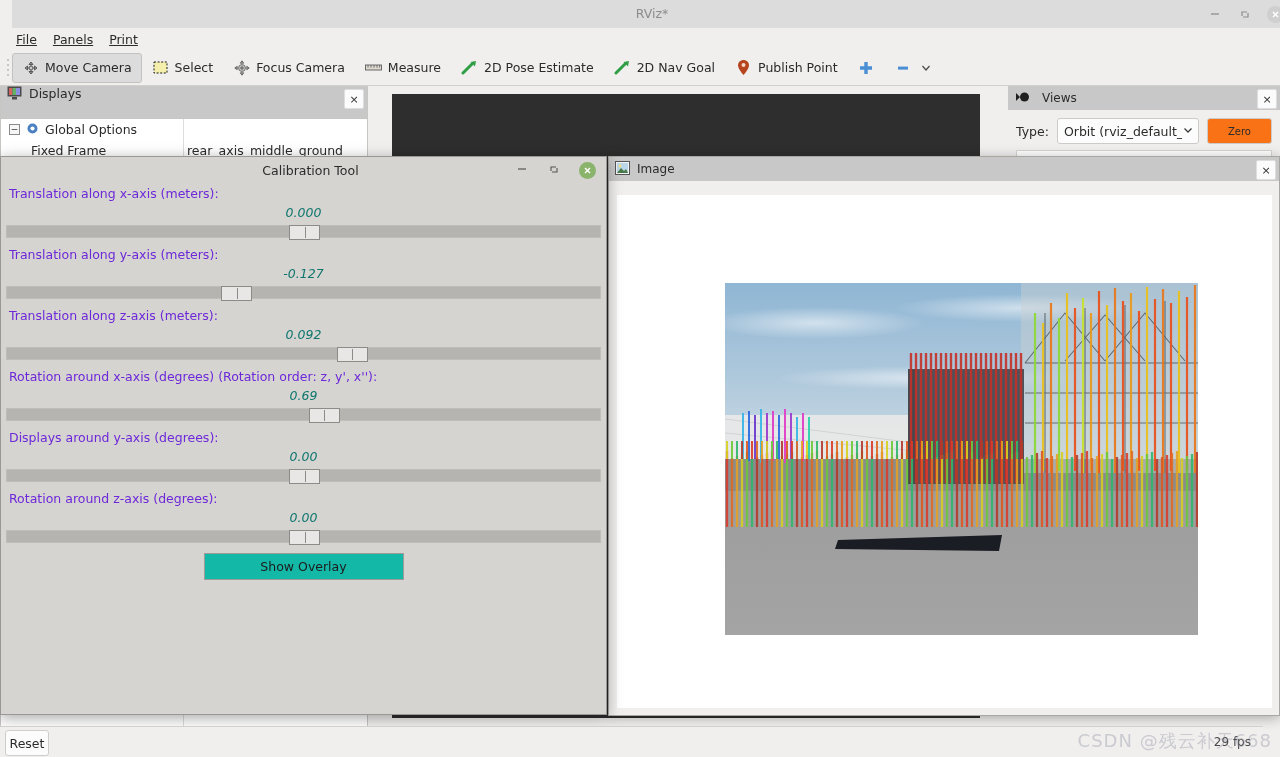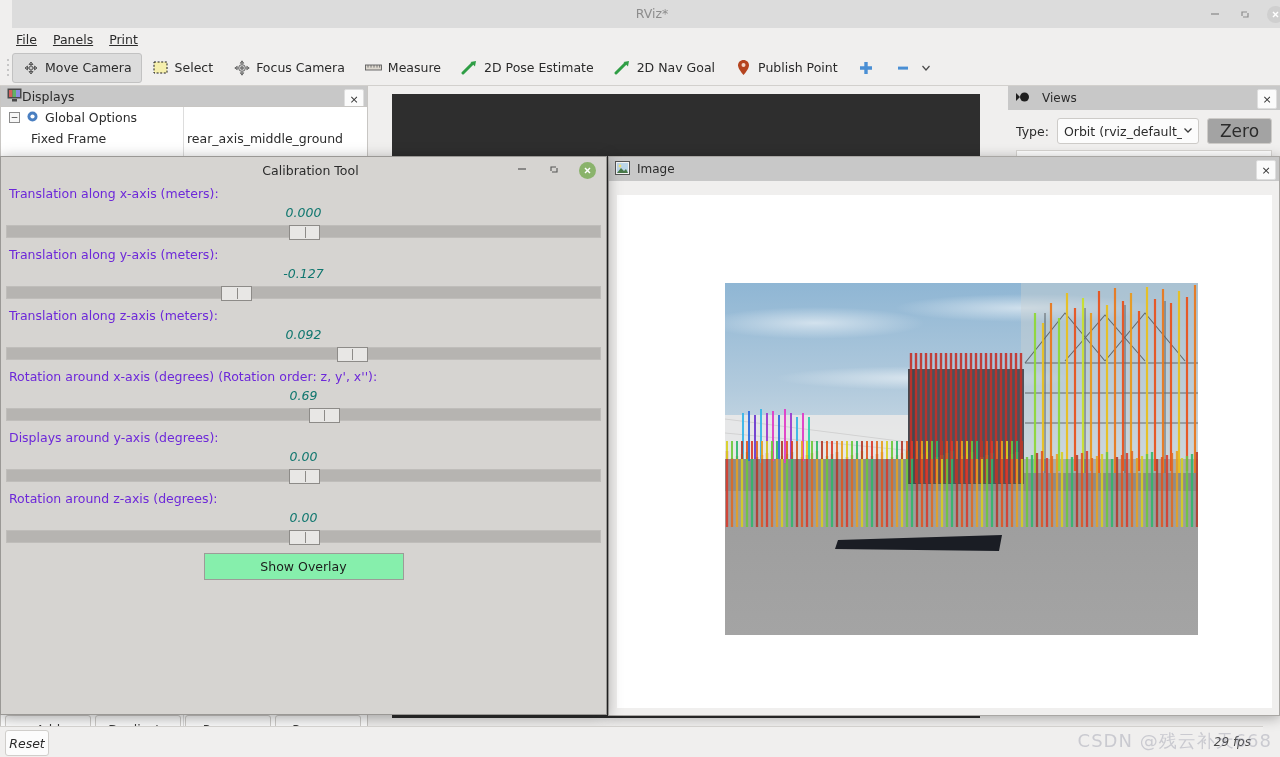--- a/index.html
+++ b/index.html
@@ -58,22 +58,22 @@
   }
   .tb-btn.active { background: #dcdcdc; border-color: #c2c2c2; }
   .tb-ico { width: 17px; height: 17px; display:flex; align-items:center; justify-content:center; }
 
   
   .displays-panel {
     position: absolute; left: 0; top: 86px; width: 366px; height: 640px;
     background: #f0efee; border: 1px solid #c8c6c3; border-top: none;
   }
   .panel-head {
-    height: 20px; background: #c8c8c8; display: flex; align-items: center;
-    padding-left: 6px; gap: 0; position: relative;
+    height: 32px; background: #c8c8c8; display: flex; align-items: flex-start;
+    padding-left: 6px; gap: 7px; position: relative;
   }
   .panel-head .ph-title { font-size: 12.5px; color: #2b2b2b; }
   .panel-x {
     position: absolute; right: 3px; top: 3px; width: 18px; height: 18px;
     background: #fbfbfb; border: 1px solid #dedede; border-radius: 2px;
     display:flex; align-items:center; justify-content:center;
     font-size: 11px; color: #333; line-height: 1;
   }
   .disp-row { display: flex; height: 21px; align-items: center; font-size: 12.5px; }
   .disp-row .c1 { width: 182px; display: flex; align-items: center; gap: 6px;
@@ -113,22 +113,22 @@
   .views-typerow {
     display: flex; align-items: center; gap: 8px; padding: 8px 8px 6px 8px;
   }
   .views-typerow .lbl { font-size: 12.5px; }
   .combo {
     width: 130px; height: 24px; background: #fcfcfc; border: 1px solid #cdcbc8;
     border-radius: 3px; display: flex; align-items: center;
     padding: 0 4px 0 6px; font-size: 12.5px; justify-content: space-between;
   }
   .btn-zero {
-    width: 90px; height: 24px; background: #a3a3a3; border: 1px solid #cdcbc8;
-    border-radius: 3px; font-size: 17px;
+    width: 90px; height: 24px; background: #f97316; border: 1px solid #cdcbc8;
+    border-radius: 3px; font-size: 10px;
     display:flex; align-items:center; justify-content:center;
   }
   .views-tree { margin: 0 8px; height: 8px; background: #ffffff; border: 1px solid #d7d5d2;
      border-bottom:none; }
   .views-btnrow {
     position: absolute; left: 0; bottom: 24px; width: 272px;
     display: flex; gap: 8px; padding: 0 8px; box-sizing: border-box;
   }
   .views-btnrow .b {
     flex: 1; height: 26px; background: #fdfdfd; border: 1px solid #d0cecb;
@@ -185,32 +185,32 @@
     background: #e8e7e5; border: 1px solid #8d8b88; box-sizing: border-box;
     display: flex;
   }
   .slider .handle::after {
     content: ""; position: absolute; left: 50%; top: 1px; bottom: 1px; width: 1px;
     background: #8d8b88;
   }
   .calib-buttons { display: flex; flex-direction: column; align-items: center;
      gap: 6px; margin-top: 10px; }
   .calib-buttons .b {
-    background: #86efac; border: 1px solid #9d9b98;
+    background: #14b8a6; border: 1px solid #9d9b98;
     font-size: 12.5px; color: #1c1c1c;
     display: flex; align-items: center; justify-content: center;
     height: 25px;
   }
   .b-show { width: 198px; }
   .b-print { width: 212px; }
 
   
   .statusbar {
     position: absolute; left: 0; bottom: 0; width: 1263px; height: 30px;
-    background: #f0efee; border-top: 1px solid #d2d0cd; font-style: italic;
+    background: #f0efee; border-top: 1px solid #d2d0cd;
   }
   .btn-reset {
     position: absolute; left: 5px; top: 3px; width: 42px; height: 24px;
     background: #fcfcfc; border: 1px solid #d0cecb; border-radius: 3px;
     font-size: 12.5px; display:flex; align-items:center; justify-content:center;
   }
   .status-right {
     position: absolute; right: 12px; top: 0; height: 30px;
     display: flex; align-items: center; font-size: 12px; color: #4a4a4a;
   }

